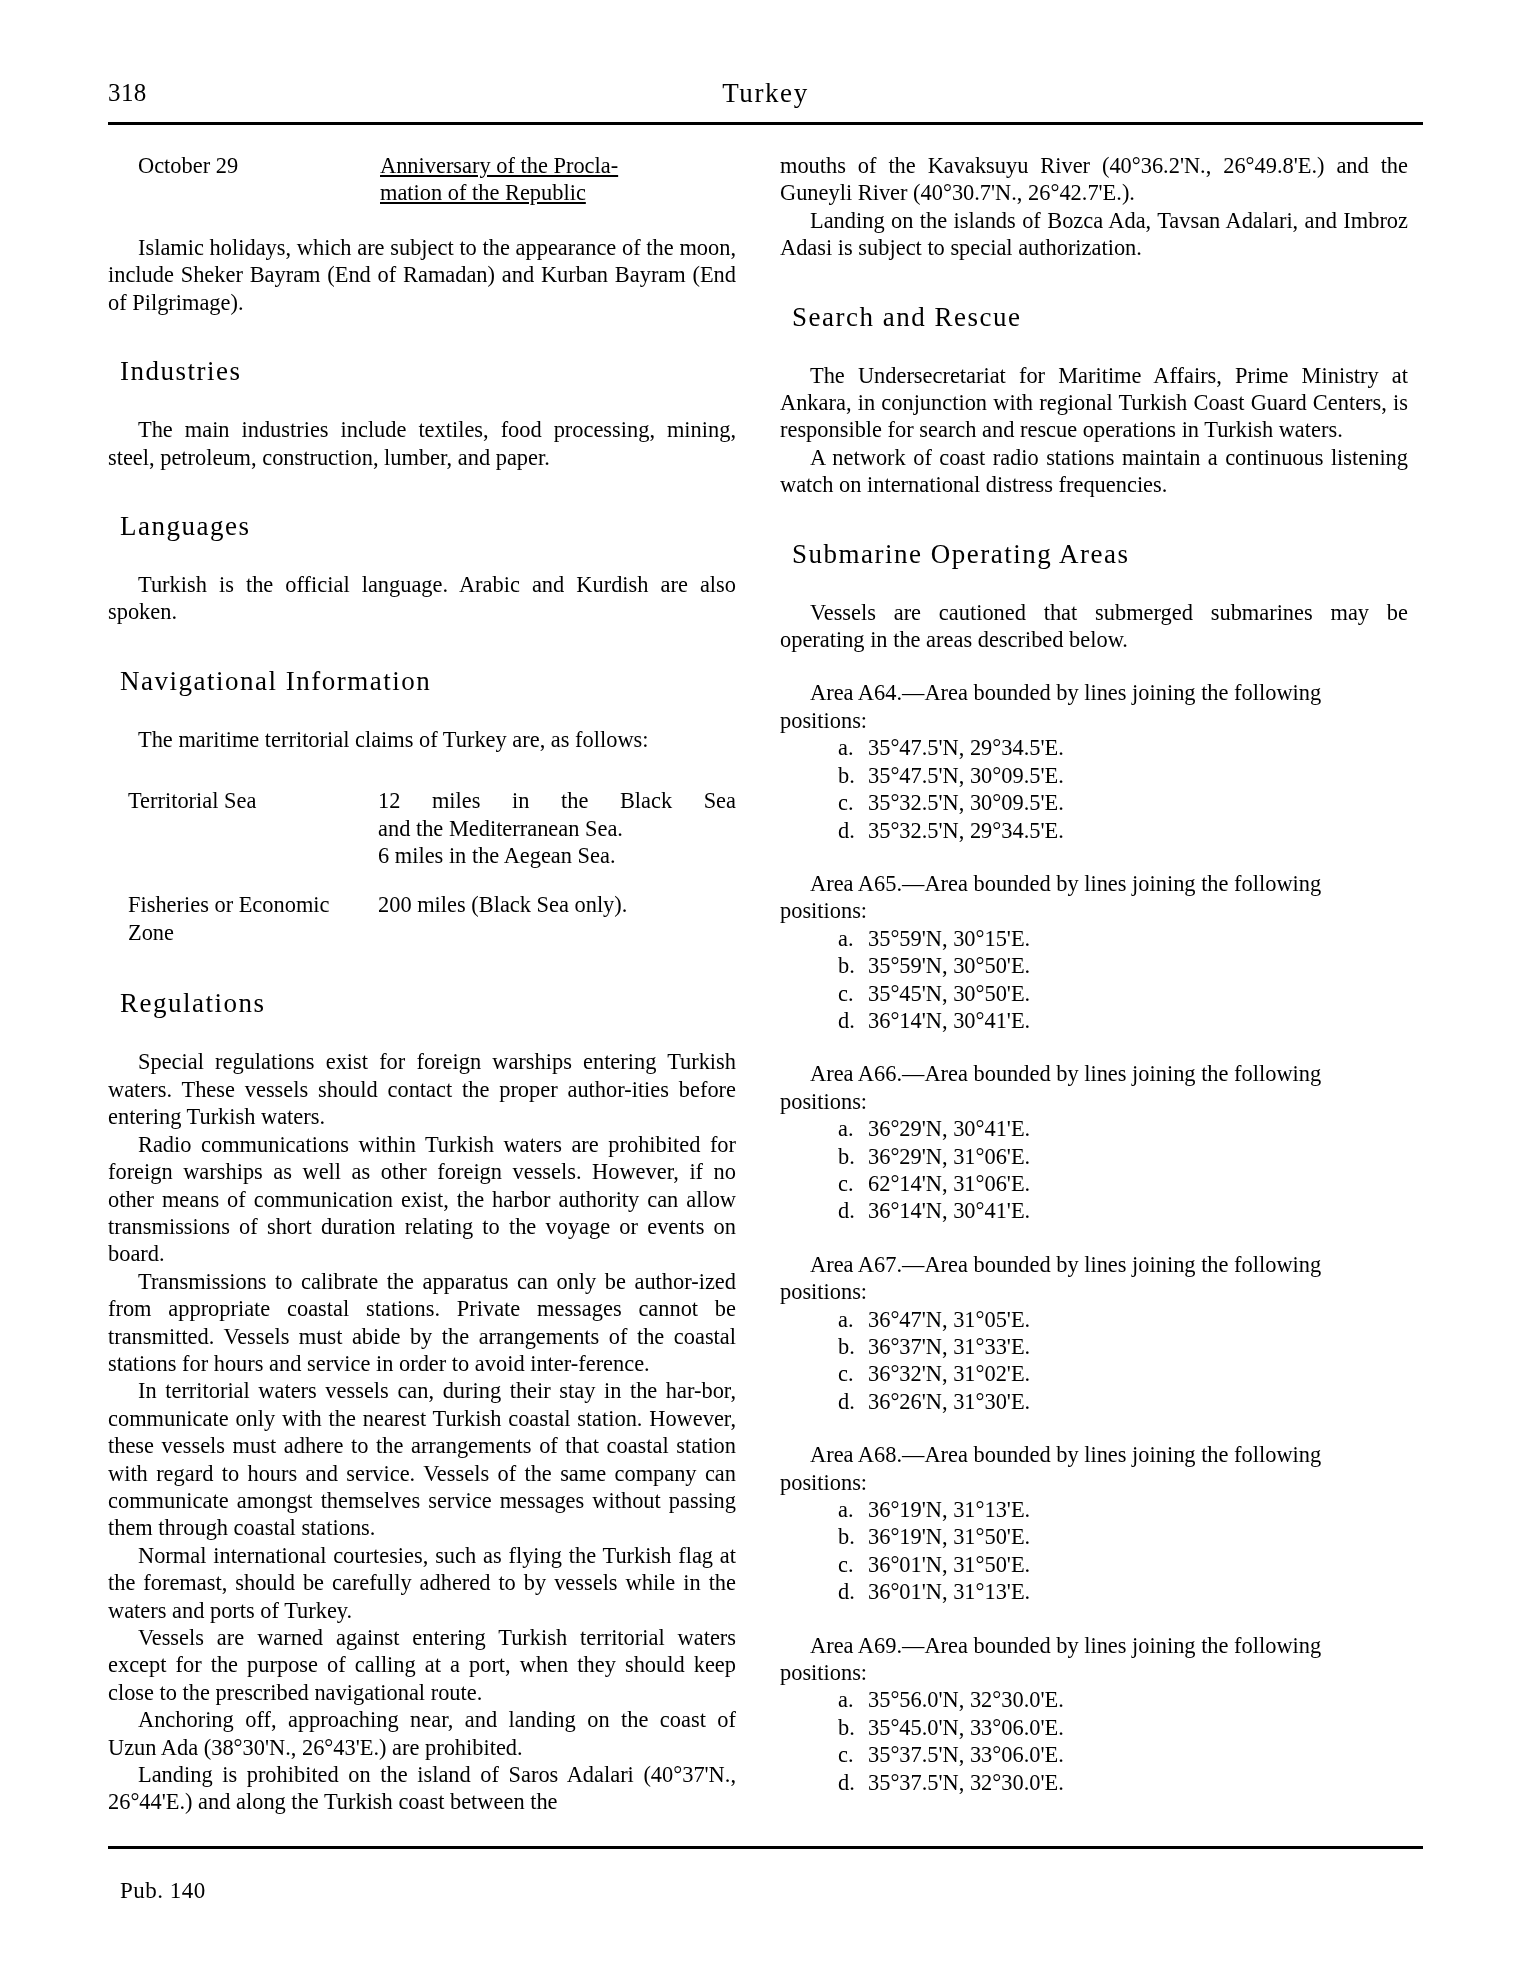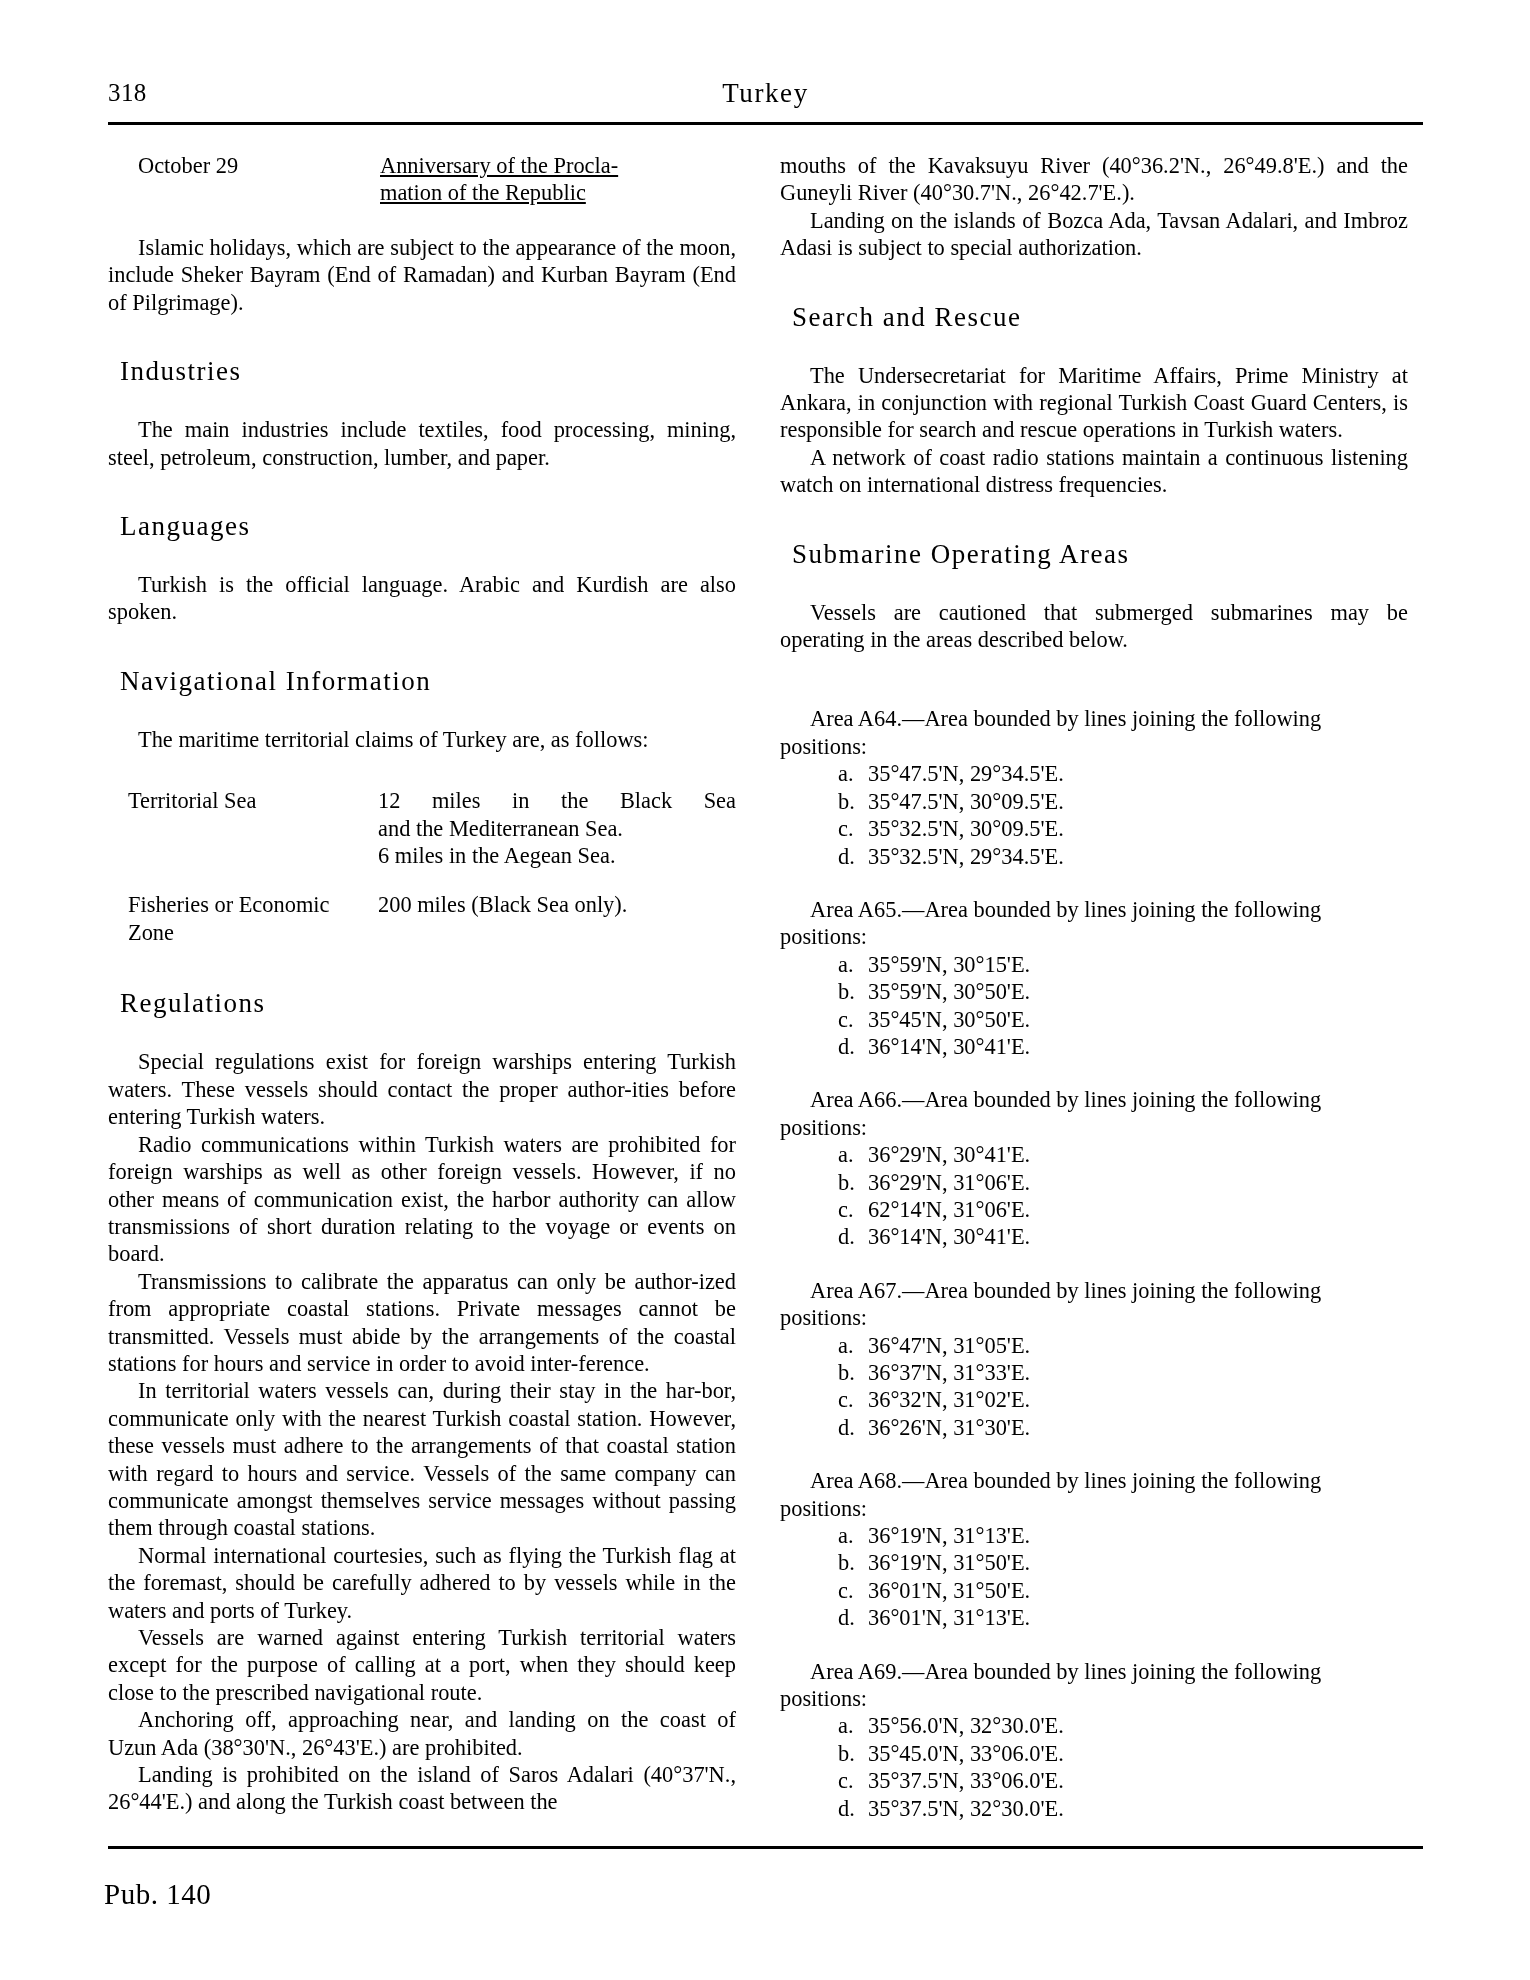--- a/index.html
+++ b/index.html
@@ -61,23 +61,23 @@
   .rule-bottom {
     position: absolute;
     left: 108px;
     top: 1846px;
     width: 1315px;
     height: 3px;
     background: #000;
   }
   .footer {
     position: absolute;
-    left: 104px;
+    left: 120px;
     top: 1878px;
-    font-size: 29px;
+    font-size: 23px;
     letter-spacing: 0.5px;
     text-align: center;
   }
 
   
   .col {
     position: absolute;
     top: 152px;
     width: 628px;
     font-size: 22.4px;
@@ -145,21 +145,21 @@
     width: 358px;
     text-align: justify;
   }
   .claims .value .ln { display: block; }
   .claims .value .ln.just {
     text-align: justify;
     text-align-last: justify;
   }
 
   
-  .area-block { margin-bottom: 26px; margin-top: 26px; }
+  .area-block { margin-bottom: 26px; }
   .area-intro { text-indent: 30px; text-align: justify; }
   .pos-list {
     list-style: none;
     margin: 0;
     padding: 0;
   }
   .pos-list li {
     position: relative;
     padding-left: 88px;
     line-height: 27.4px;

